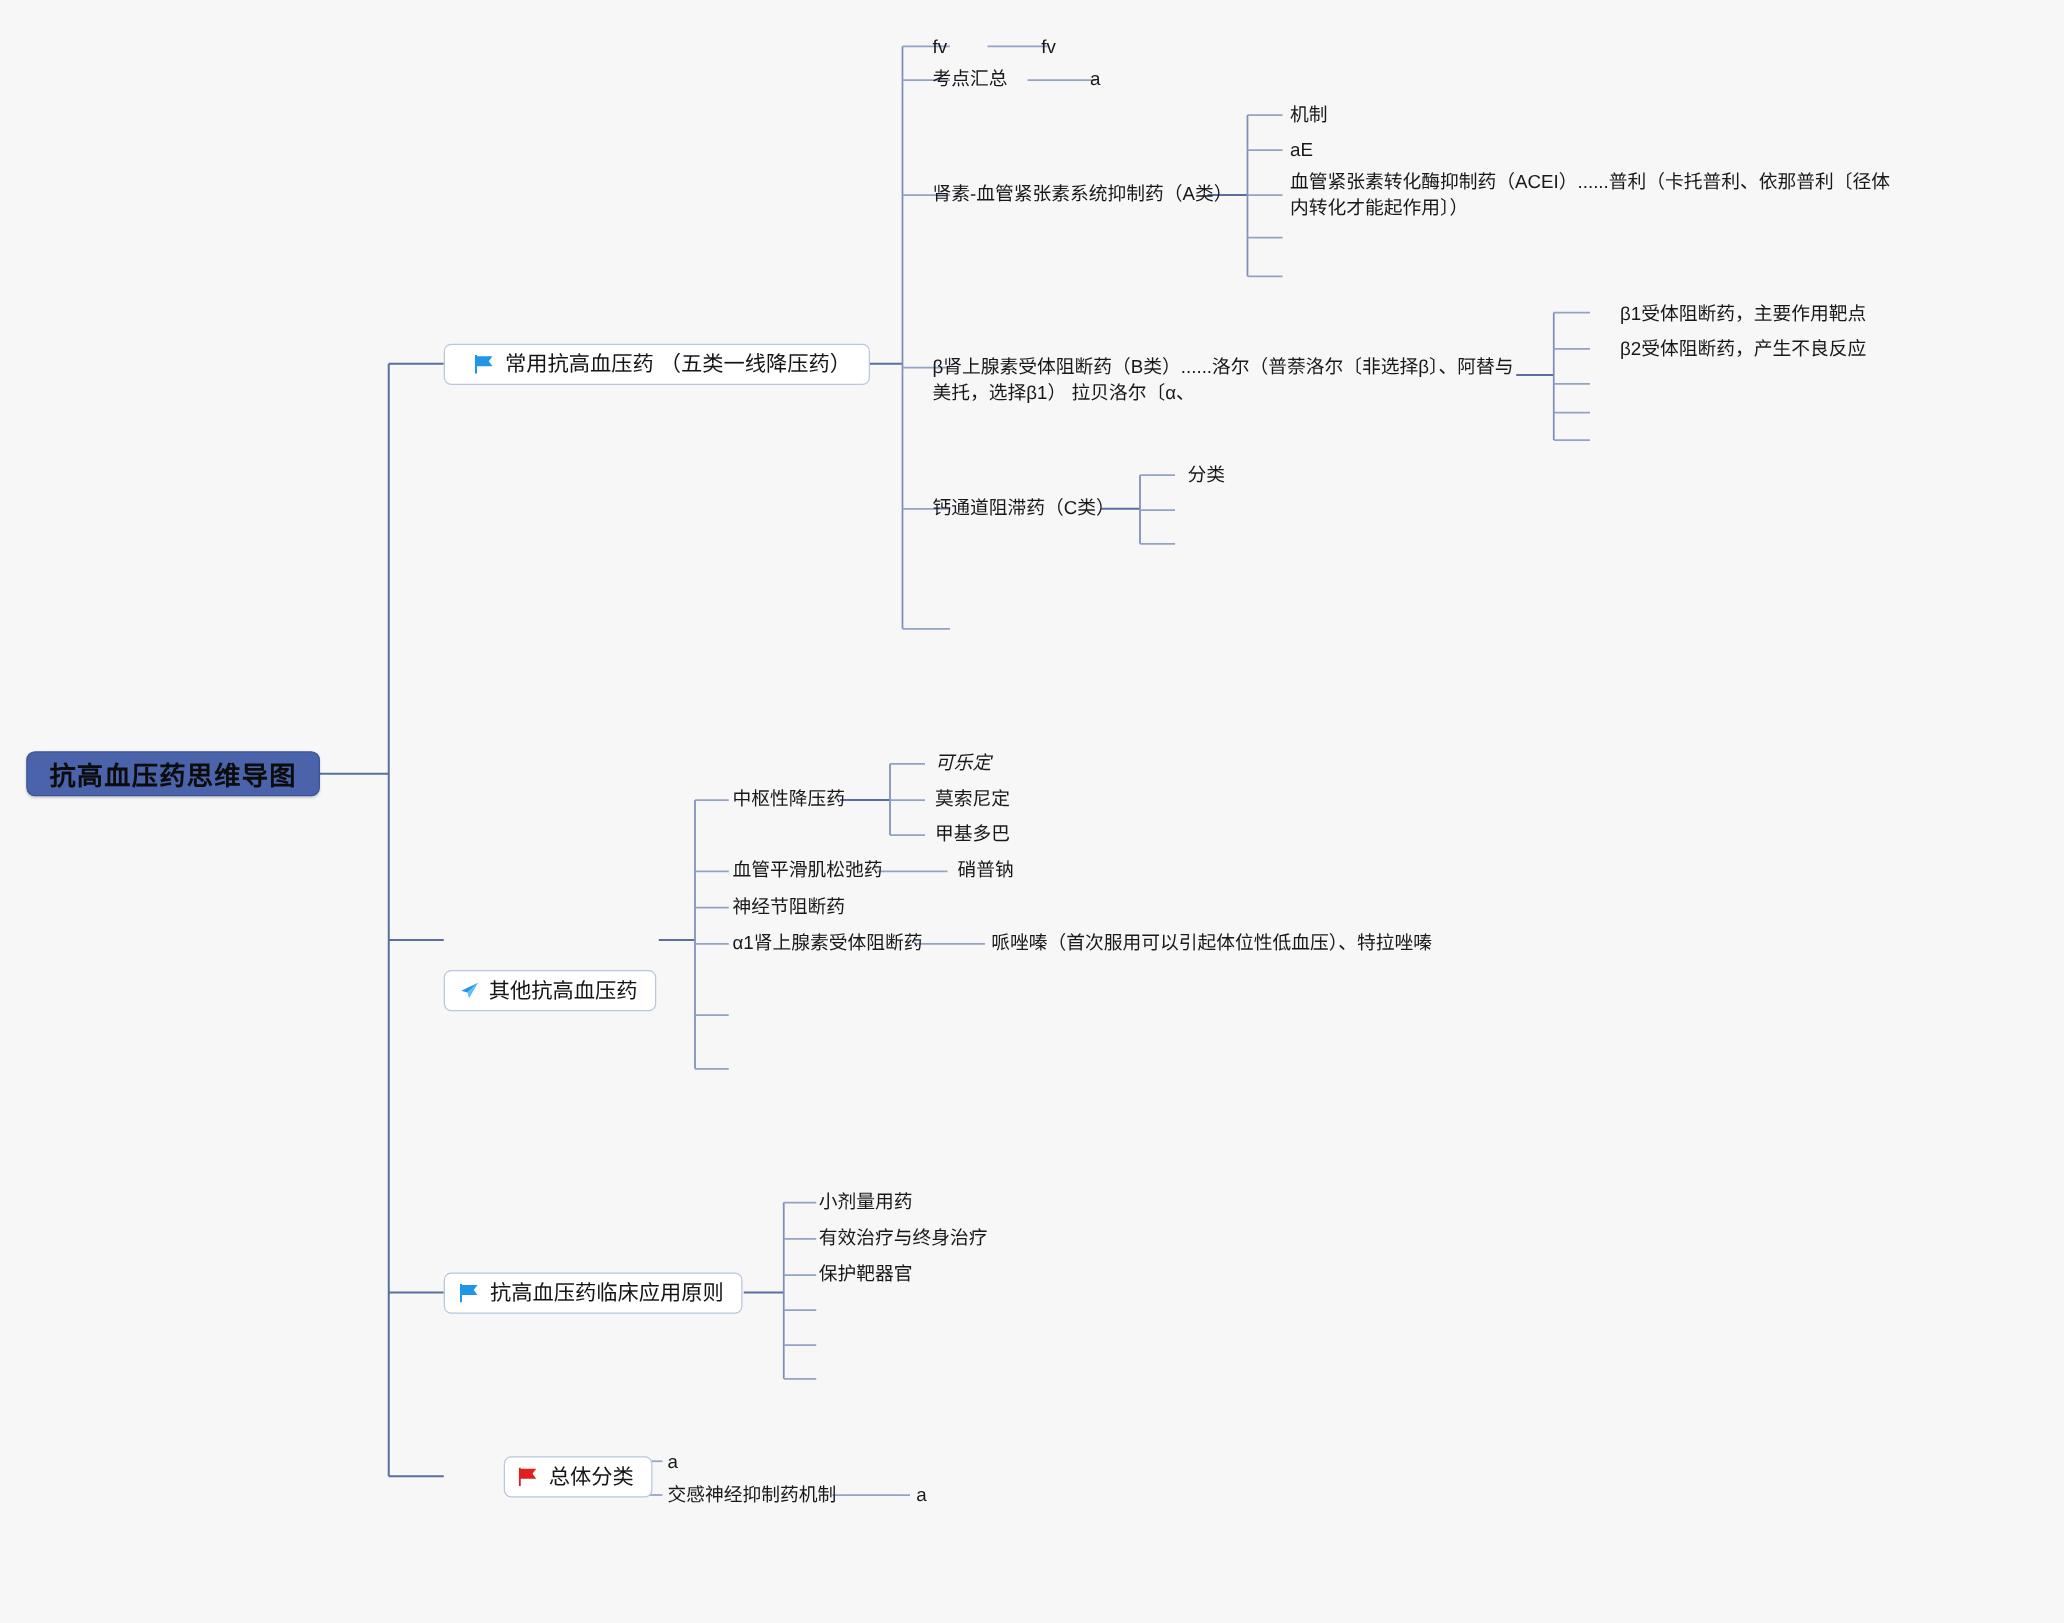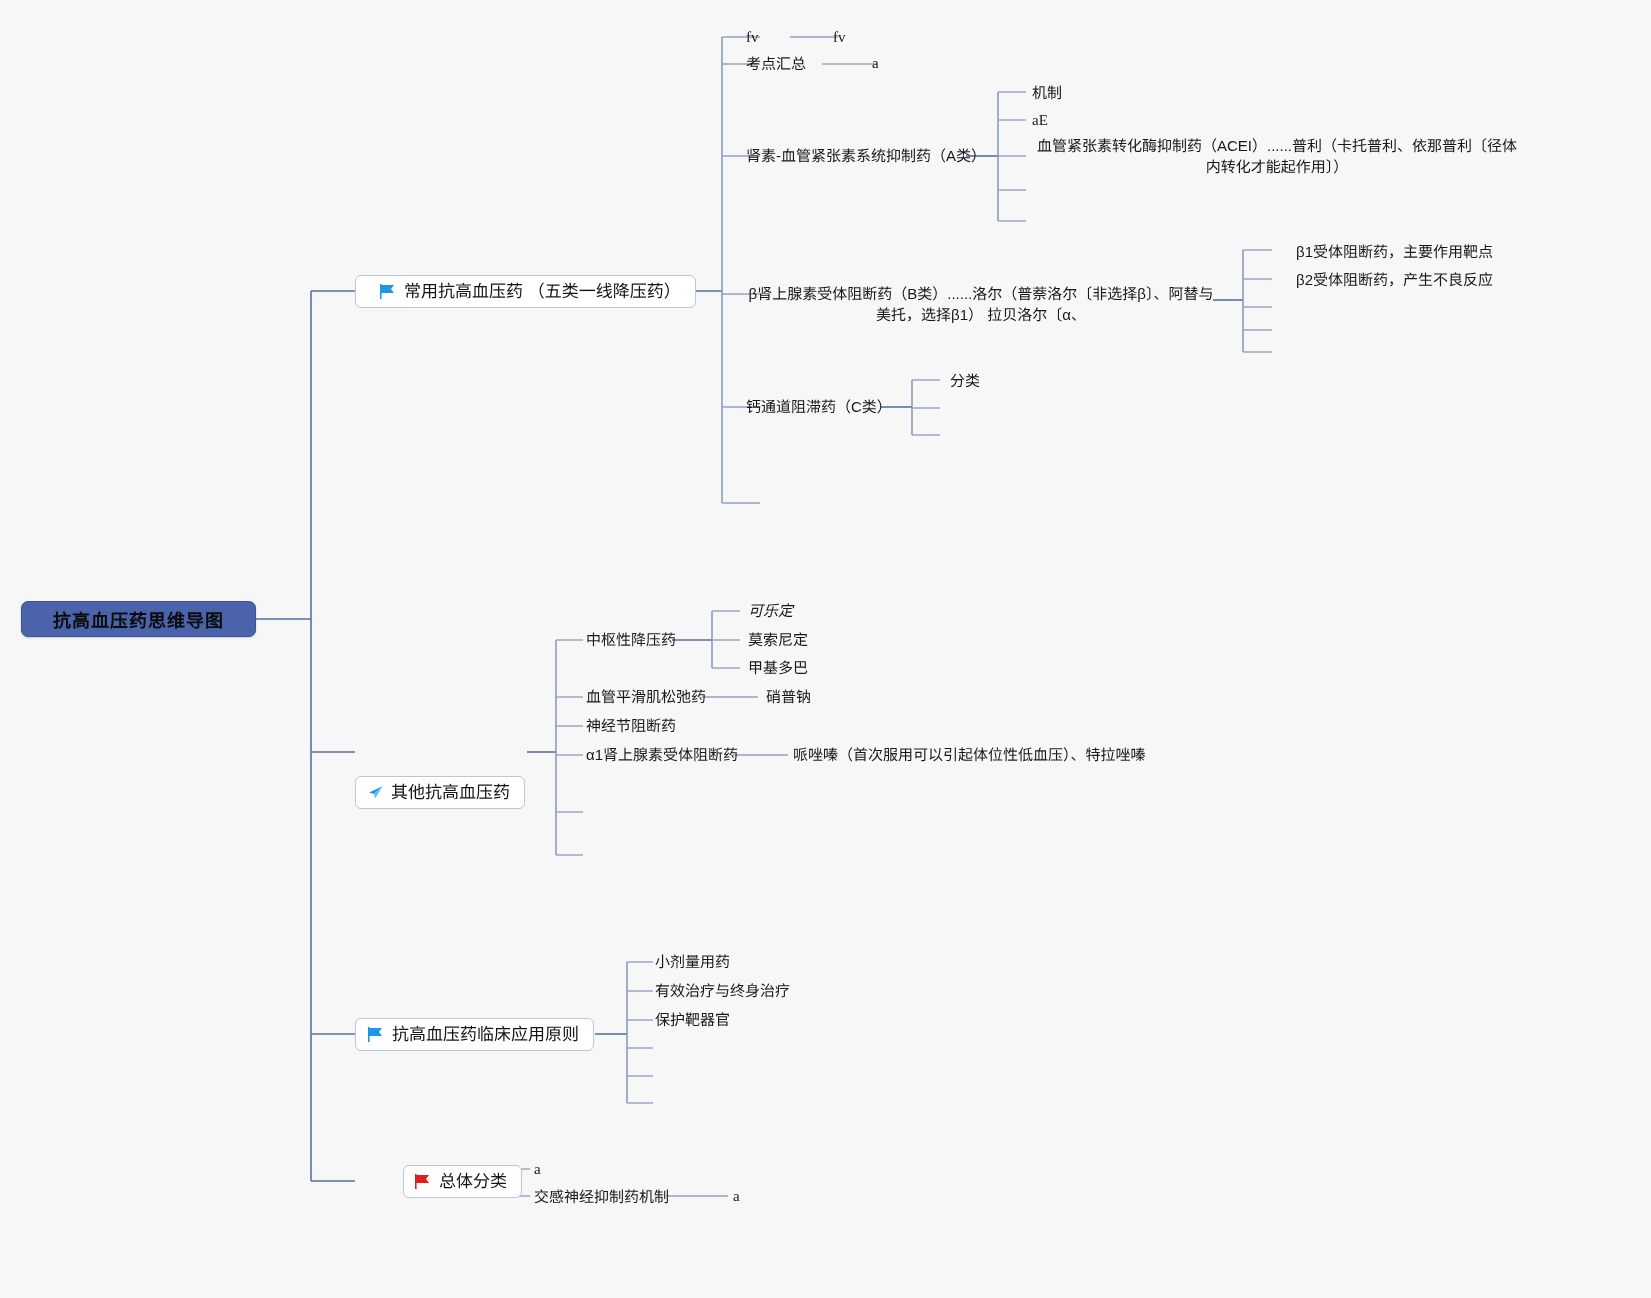--- a/index.html
+++ b/index.html
@@ -17,21 +17,21 @@
 
   .node{position:absolute;box-sizing:border-box;}
 
   
   .root{
     left:21px;top:601px;width:235px;height:36px;
     background:#4a63ab;
     border:1px solid #3c5496;
     border-radius:7px;
     display:flex;align-items:center;justify-content:center;
-    font-size:18px;font-weight:bold;color:#0c0c0c;
+    font-size:21px;font-weight:bold;color:#0c0c0c;
     letter-spacing:1px;
     box-shadow:0 1px 2px rgba(0,0,0,.18);
   }
 
   
   .l1{
     background:#ffffff;
     border:1px solid #b9c6dd;
     border-radius:6px;
     display:flex;align-items:center;
@@ -48,22 +48,22 @@
   .flag svg{display:block;}
 
   
   .t{
     position:absolute;
     font-size:14.5px;
     line-height:21px;
     color:#17181a;
     white-space:nowrap;
   }
-  .t.wrap{white-space:normal;text-align:center;}
-  .t.serif{font-family:Liberation Serif, serif;font-size:15px;}
+  .t.wrap{white-space:normal;}
+  .t.serif{font-family:Liberation Sans, sans-serif;font-size:15px;}
   .t.big{font-size:15px;}
 </style>
 </head>
 <body>
 
 <div id="canvas">
 
   <svg id="wires" viewBox="0 0 1651 1298" xmlns="http://www.w3.org/2000/svg">
     <g fill="none" stroke="#93a3c4" stroke-width="1.4">
 

